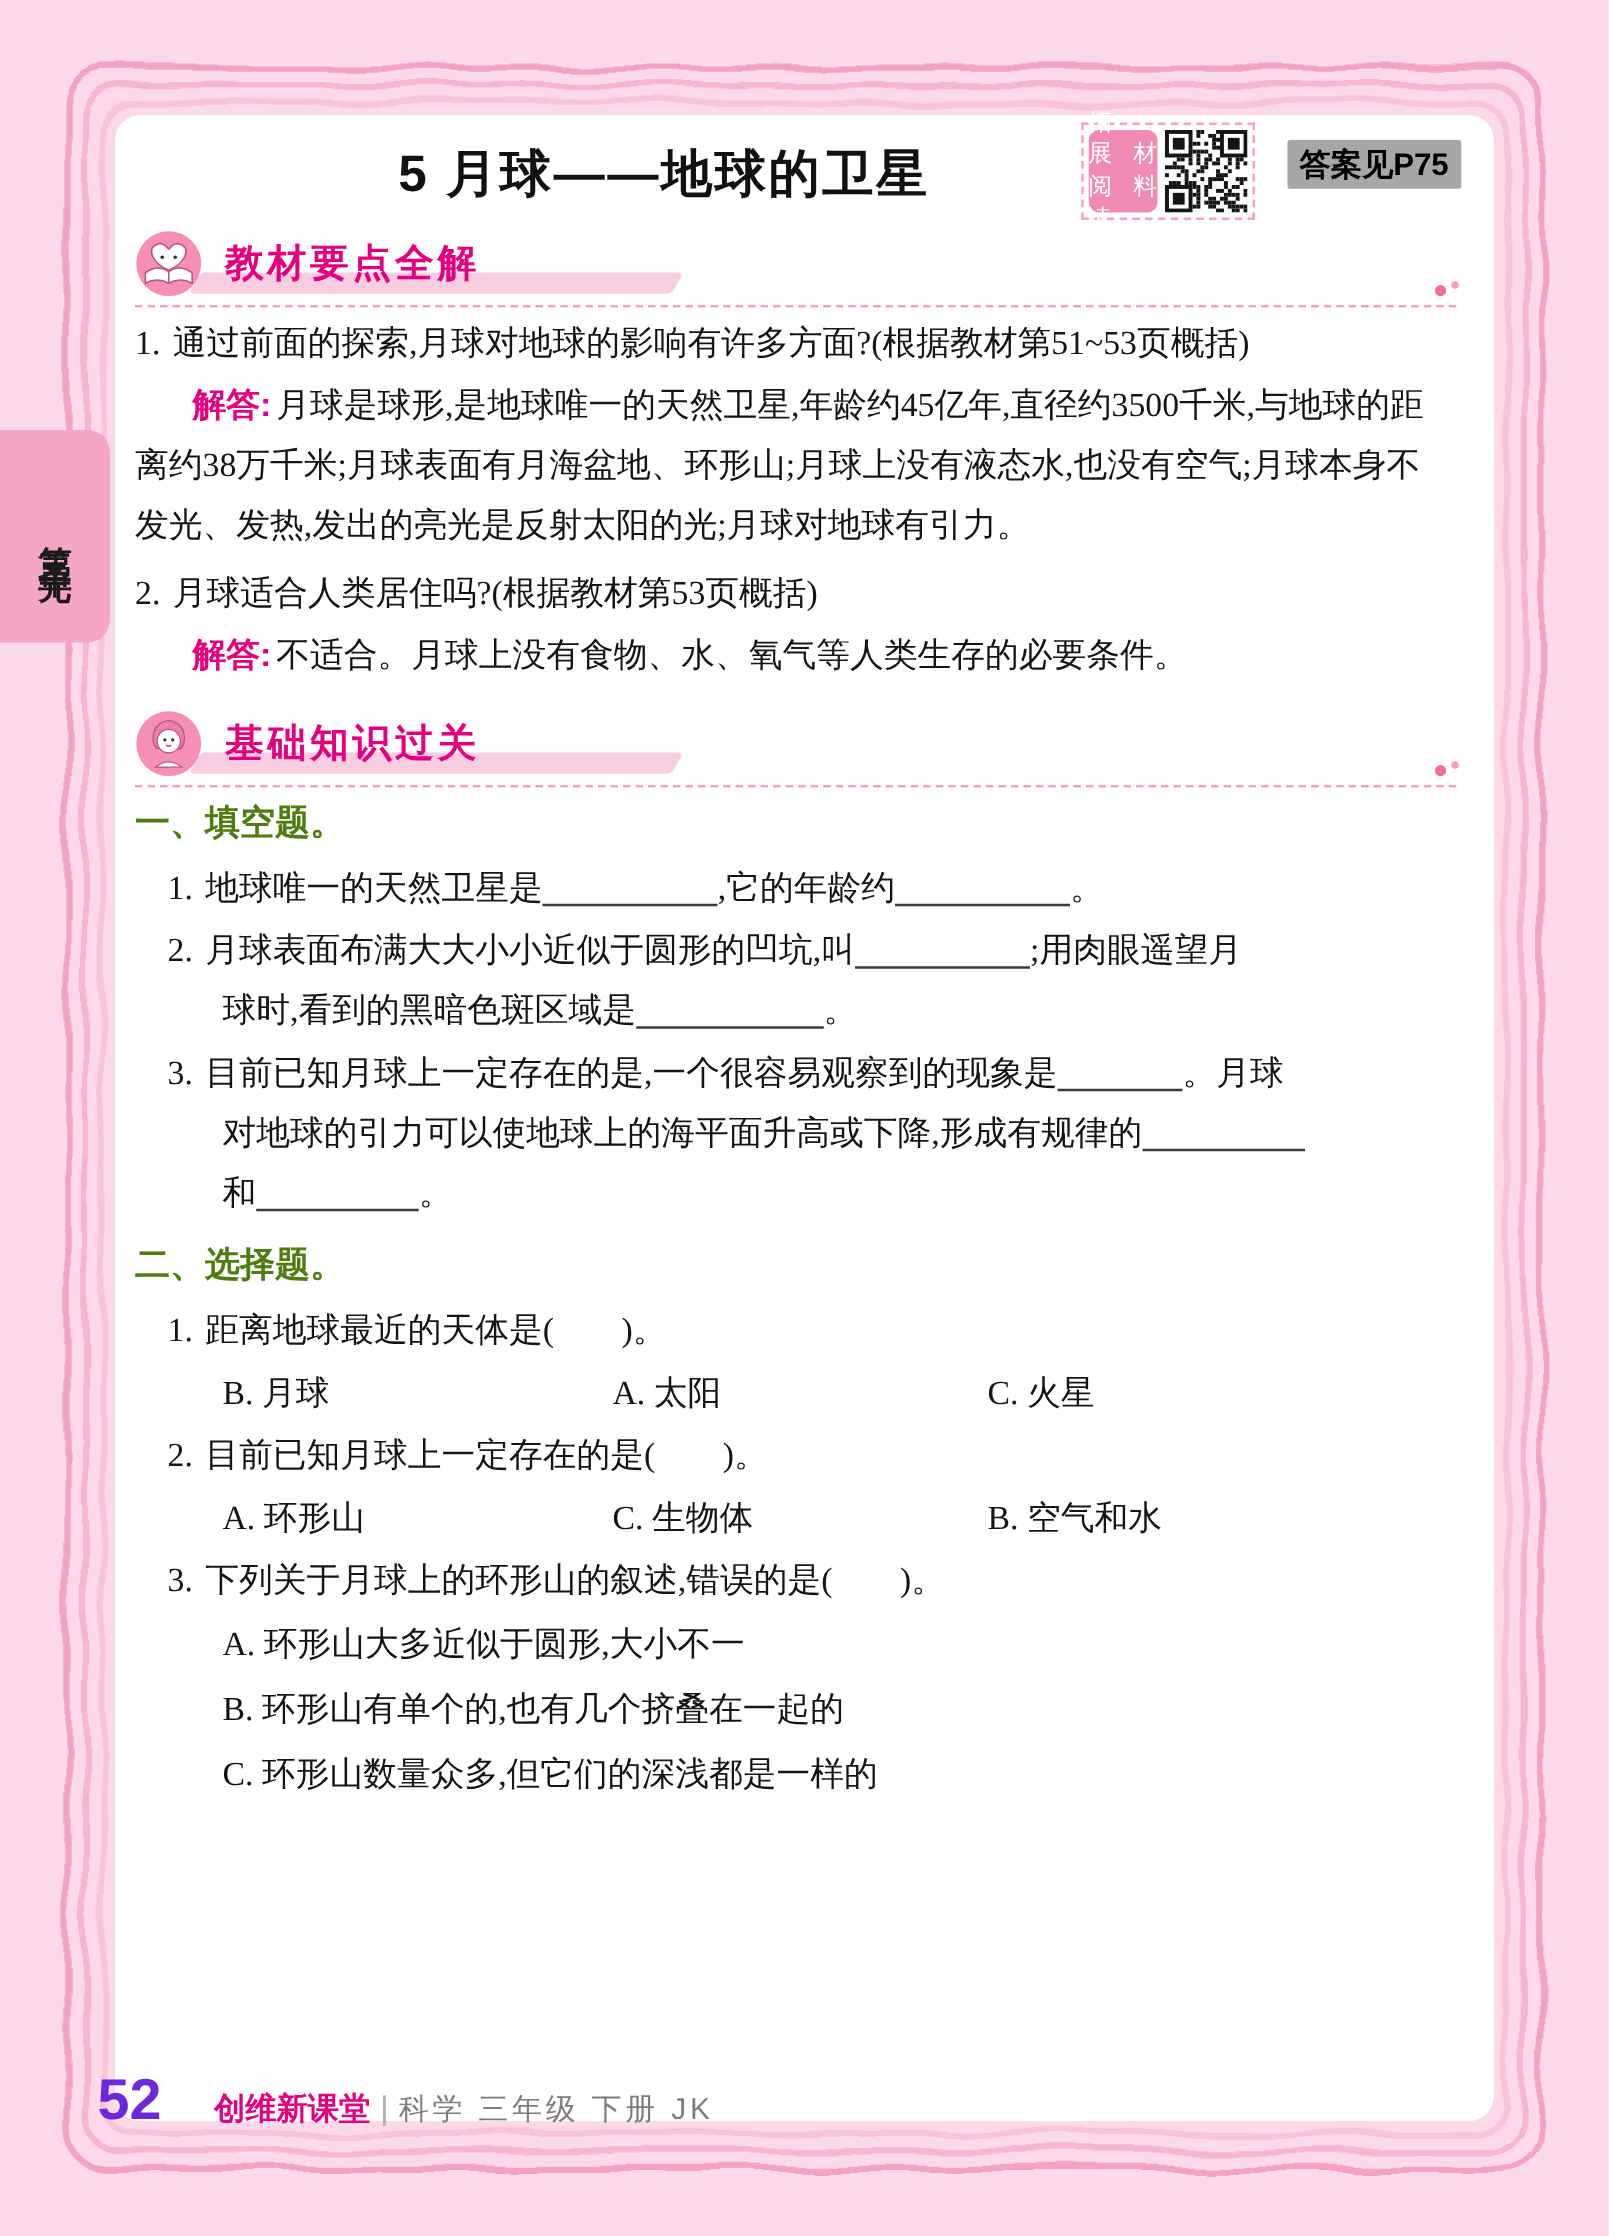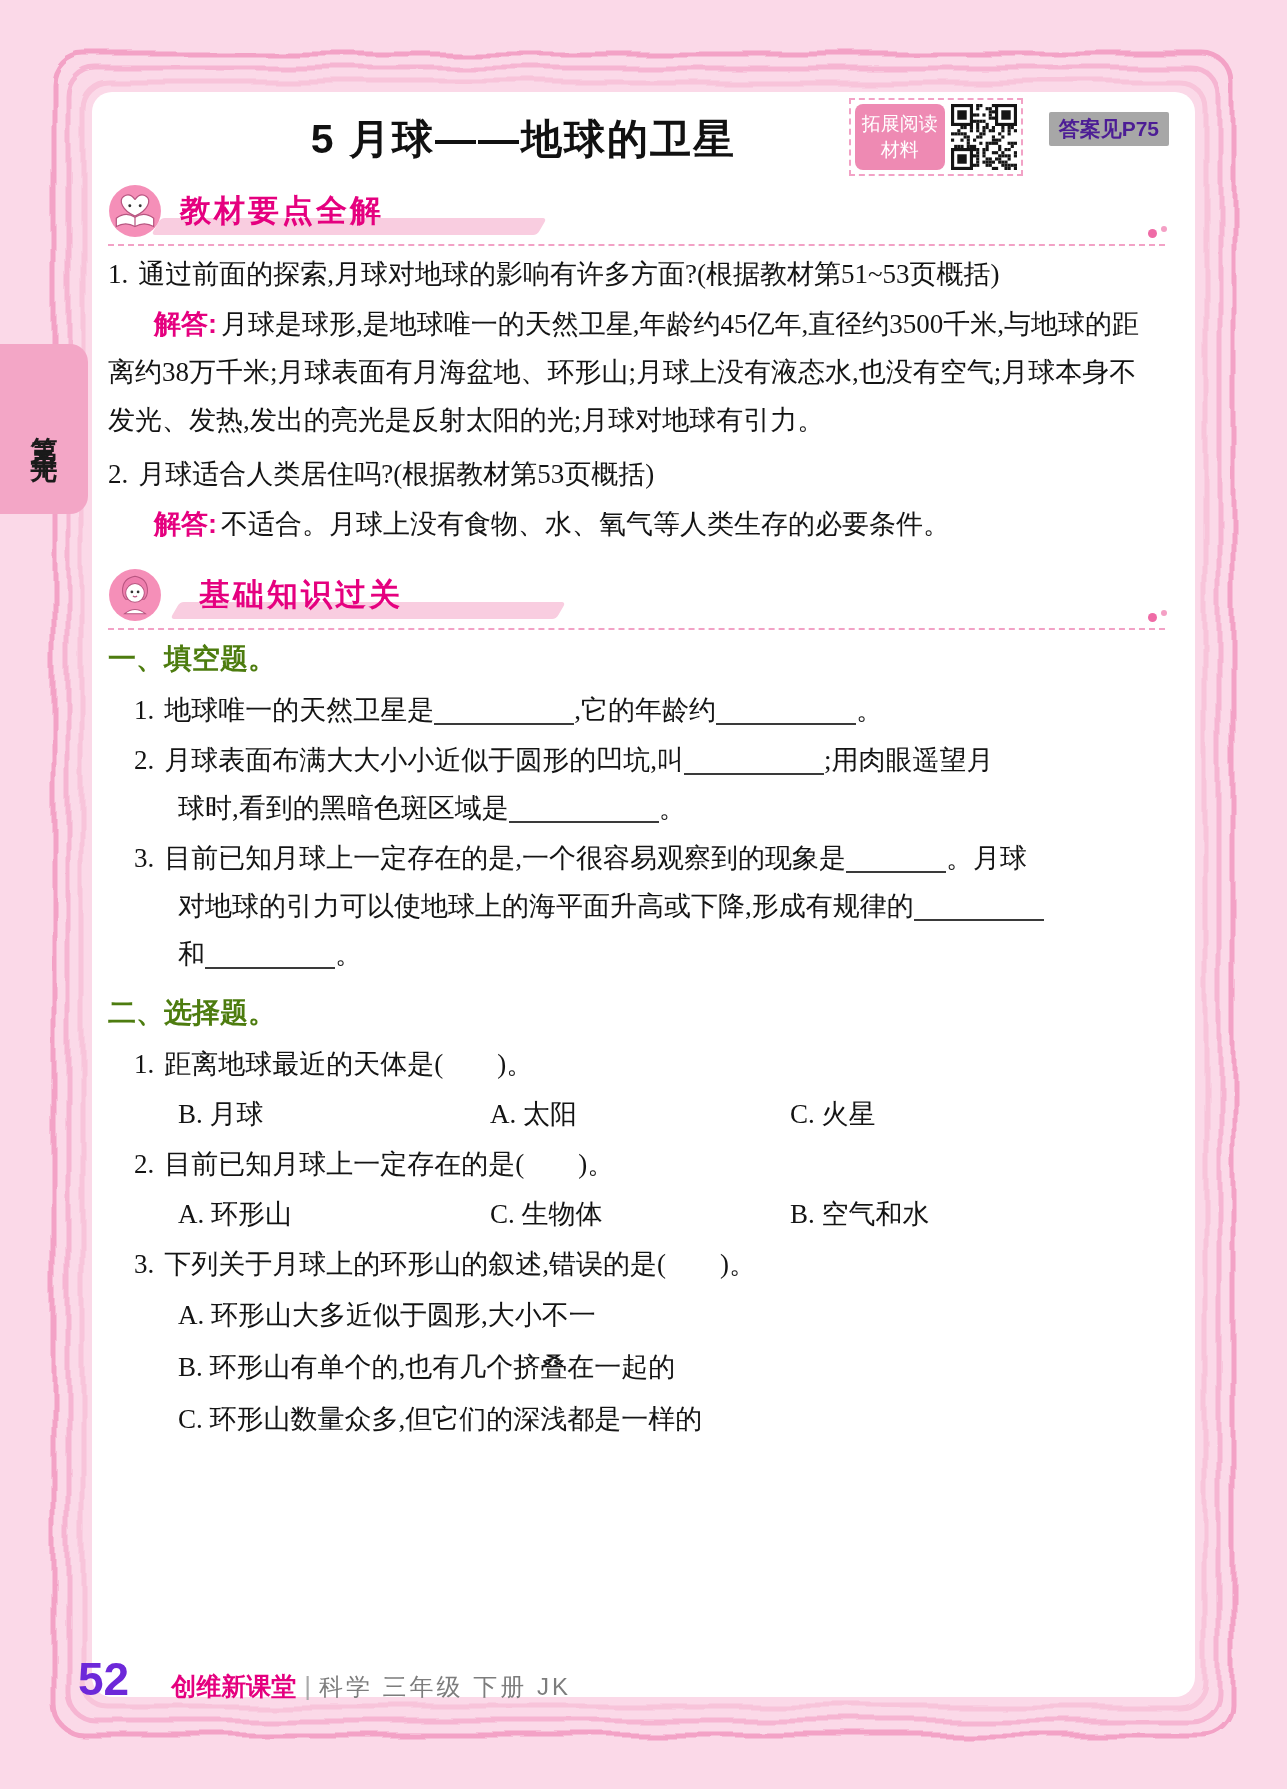--- a/index.html
+++ b/index.html
@@ -31,33 +31,33 @@
   .page-title{
     flex:1;text-align:center;padding:16px 0 0 90px;
     font-family:"Liberation Sans",sans-serif;font-weight:bold;
     font-size:41px;letter-spacing:2px;color:#111;white-space:nowrap;
   }
   .reading-box{
     display:flex;align-items:center;gap:6px;border:2px dashed #f2a2c6;
     background:#fff;padding:4px;margin-top:2px;
   }
   .reading-badge{
-    width:90px;height:66px;background:#ee8ab3;color:#fff;border-radius:8px;
+    width:55px;height:66px;background:#ee8ab3;color:#fff;border-radius:8px;
     font-family:"Liberation Sans",sans-serif;font-size:19px;line-height:1.35;
-    display:flex;flex-direction:column;align-items:center;justify-content:center;
+    display:flex;flex-direction:row;align-items:center;justify-content:center;
   }
   .qr-wrap svg{width:66px;height:66px;display:block;}
   .answer-badge{
-    background:#a7a7a7;color:#4c1d95;font-family:"Liberation Sans",sans-serif;
-    font-weight:bold;font-size:21px;padding:3px 10px;border-radius:2px;
+    background:#a7a7a7;color:#000000;font-family:"Liberation Sans",sans-serif;
+    font-weight:bold;font-size:25px;padding:3px 10px;border-radius:2px;
     margin:16px 0 0 26px;white-space:nowrap;
   }
   
   .sec-head{position:relative;display:flex;align-items:center;margin:2px 0 10px 0;height:58px;}
-  .sec-head.second{margin-top:18px;gap:19px;}
+  .sec-head.second{margin-top:18px;}
   .sec-icon{width:54px;height:54px;margin-right:10px;position:relative;z-index:2;}
   .sec-icon svg{width:54px;height:54px;display:block;}
   .sec-title{
     position:relative;font-family:"Liberation Sans",sans-serif;font-weight:bold;
     font-size:31px;color:#e5007f;letter-spacing:3px;padding:0 8px;z-index:1;white-space:nowrap;
   }
   .sec-title::before{
     content:"";position:absolute;left:-16px;right:-150px;bottom:-3px;height:17px;
     background:#f9cde0;transform:skewX(-30deg);border-radius:4px;z-index:-1;
   }

